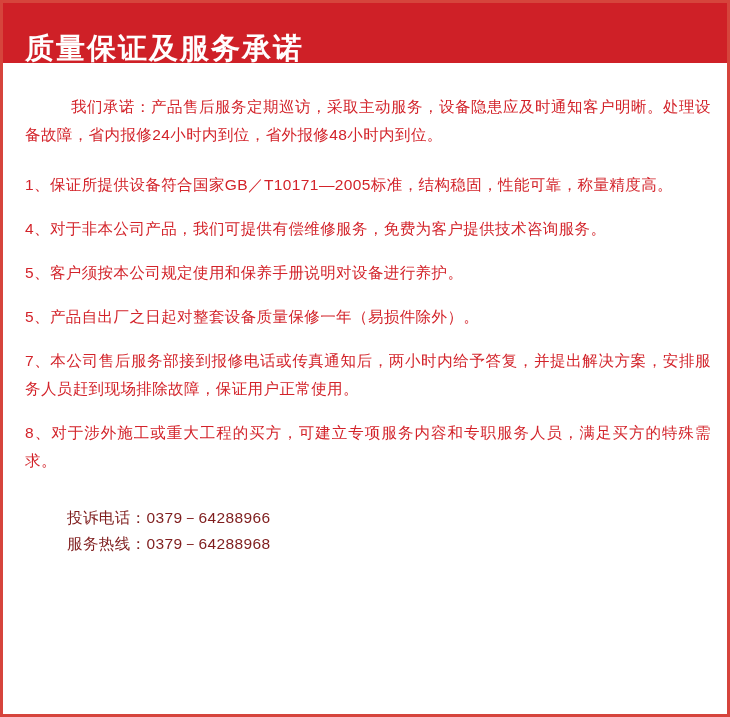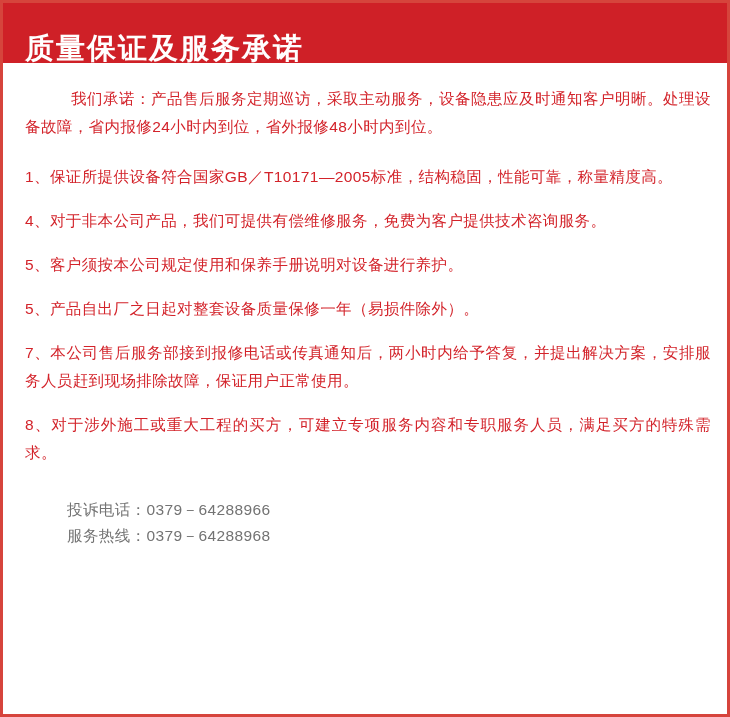--- a/index.html
+++ b/index.html
@@ -37,34 +37,34 @@
     line-height: 1;
   }
   .body-area {
     padding: 22px 16px 0 22px;
     box-sizing: border-box;
   }
   .para {
     color: #d3232a;
     font-size: 15.5px;
     line-height: 28px;
-    margin: 0 0 16px 0;
+    margin: 8px 0 16px 0;
     text-align: justify;
     letter-spacing: 0.4px;
   }
   .para.intro {
     text-indent: 46px;
     margin-bottom: 22px;
   }
   .contact {
     margin-top: 30px;
     padding-left: 42px;
   }
   .contact-line {
-    color: #737373;
+    color: #7f1d1d;
     font-size: 15.5px;
     line-height: 26px;
     letter-spacing: 0.4px;
   }
 </style>
 </head>
 <body>
 
 <div class="page">
 

